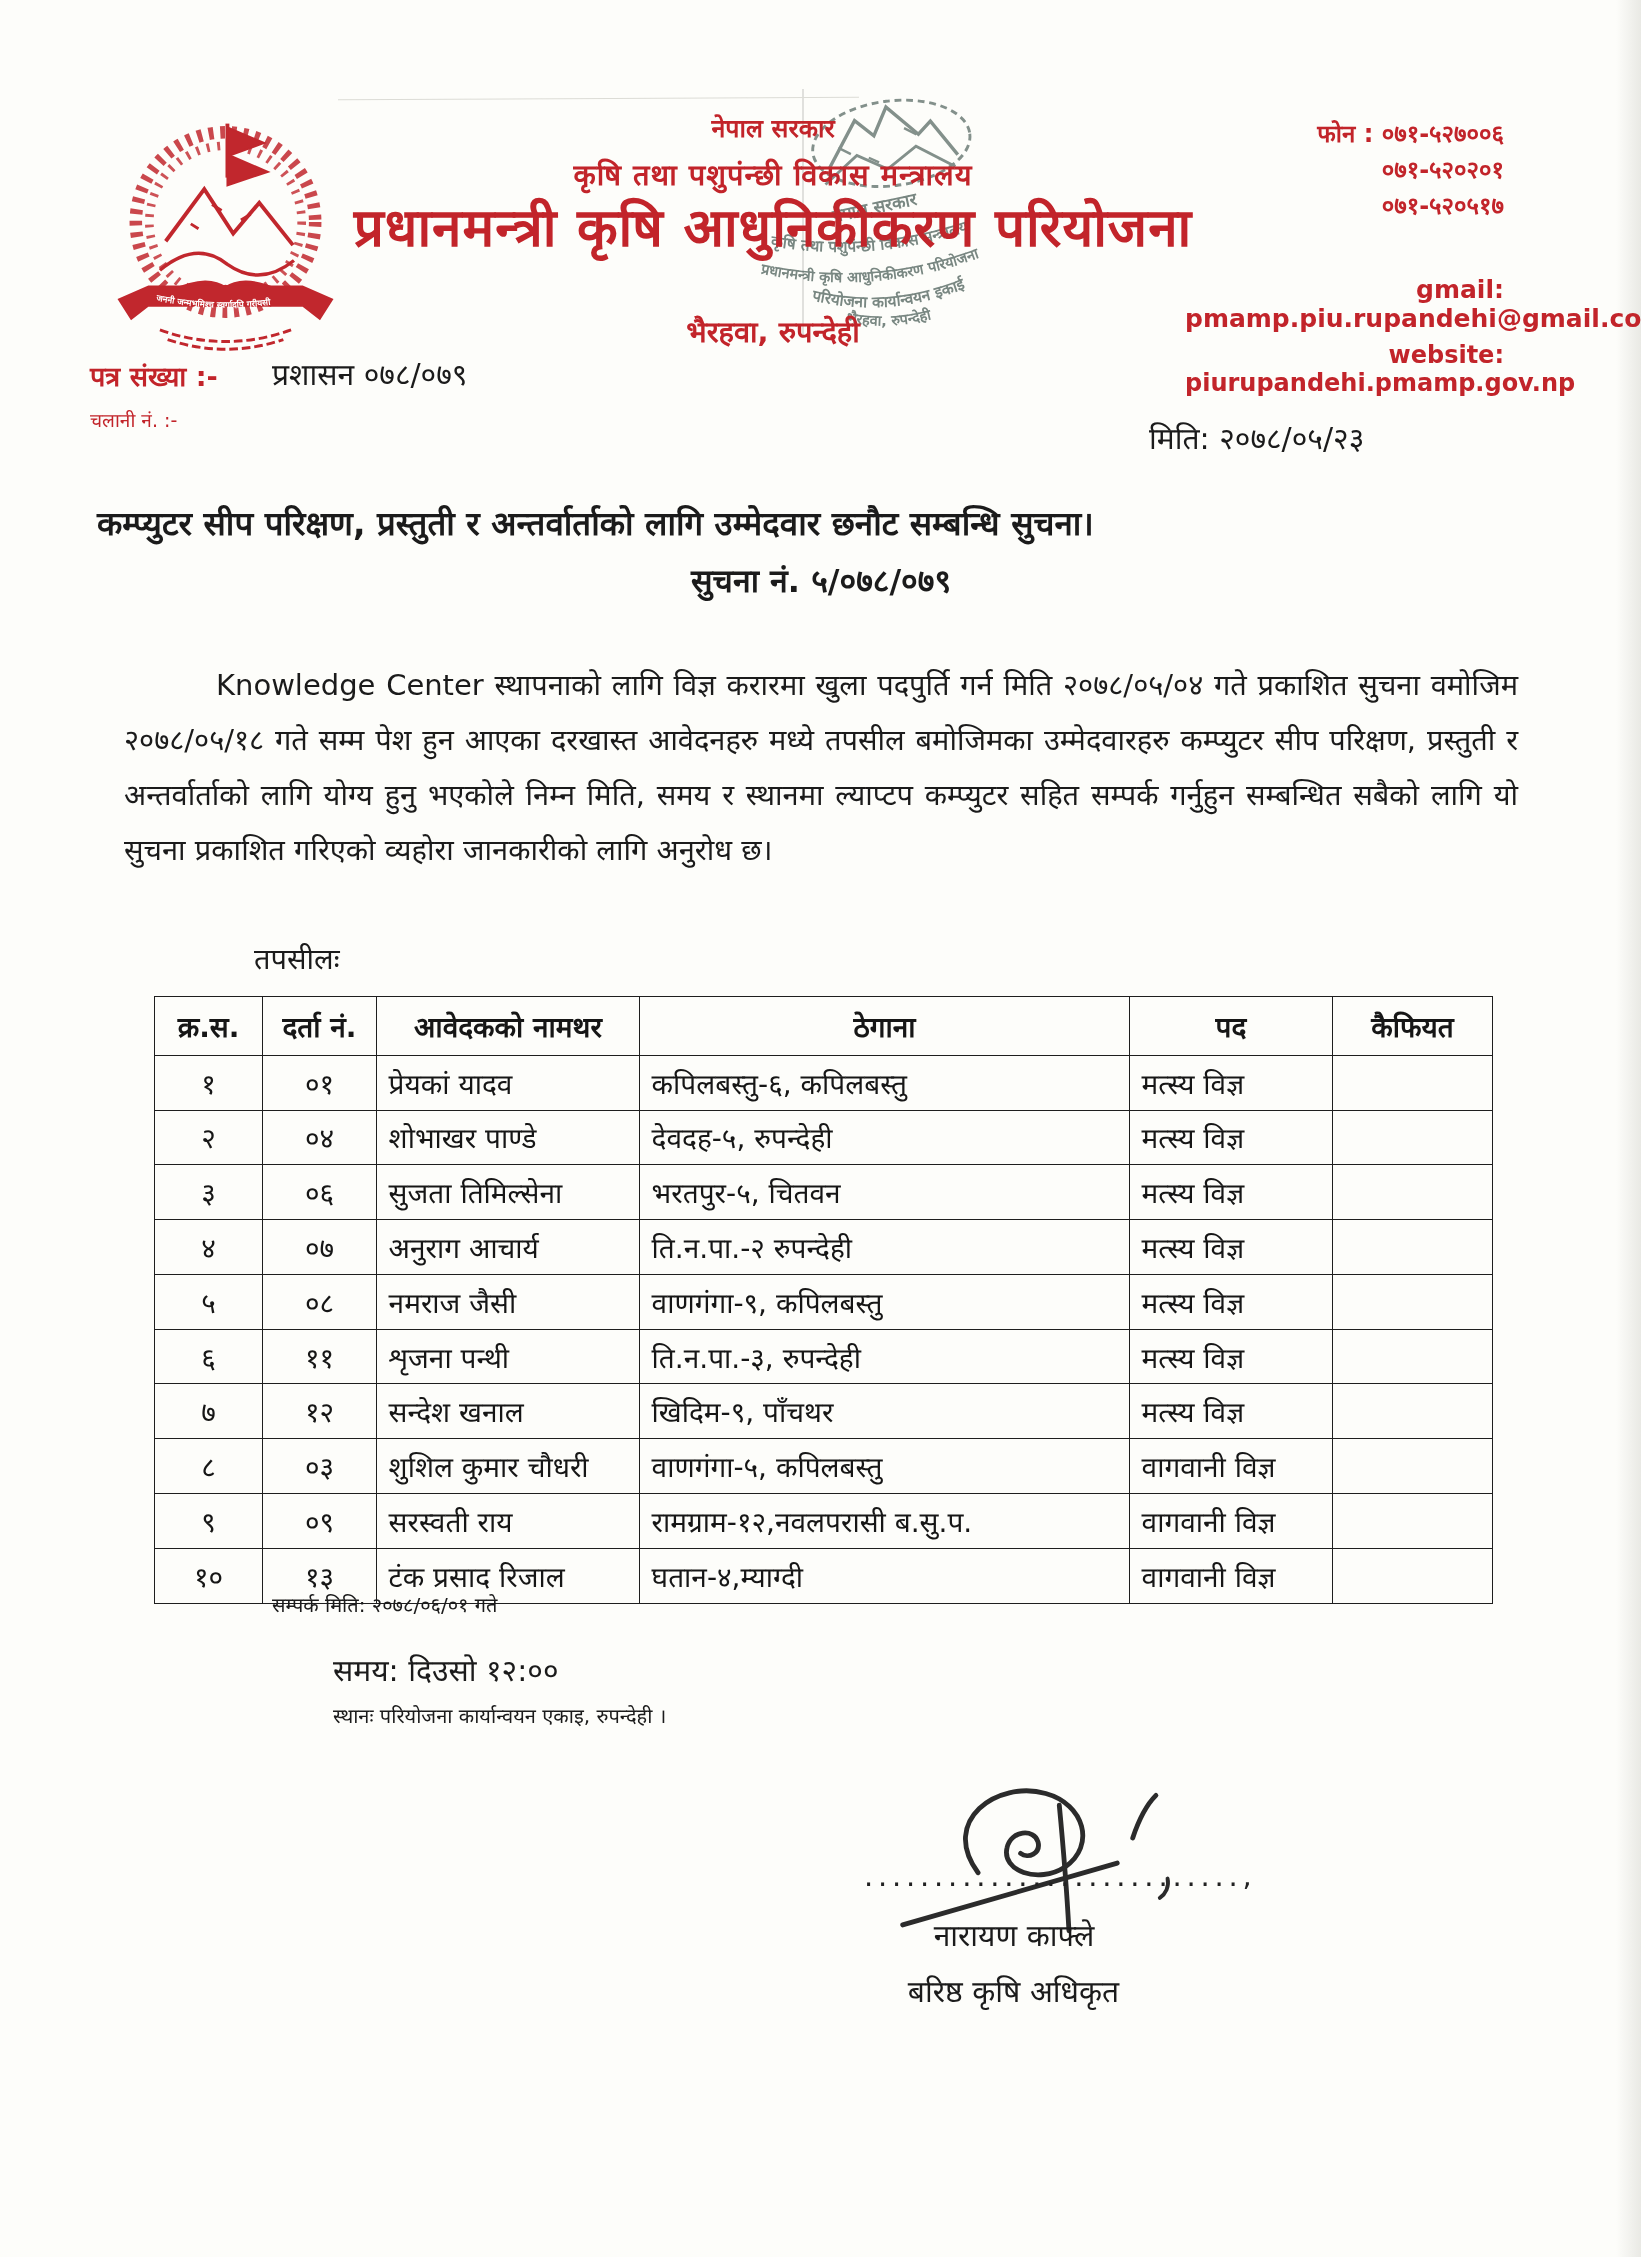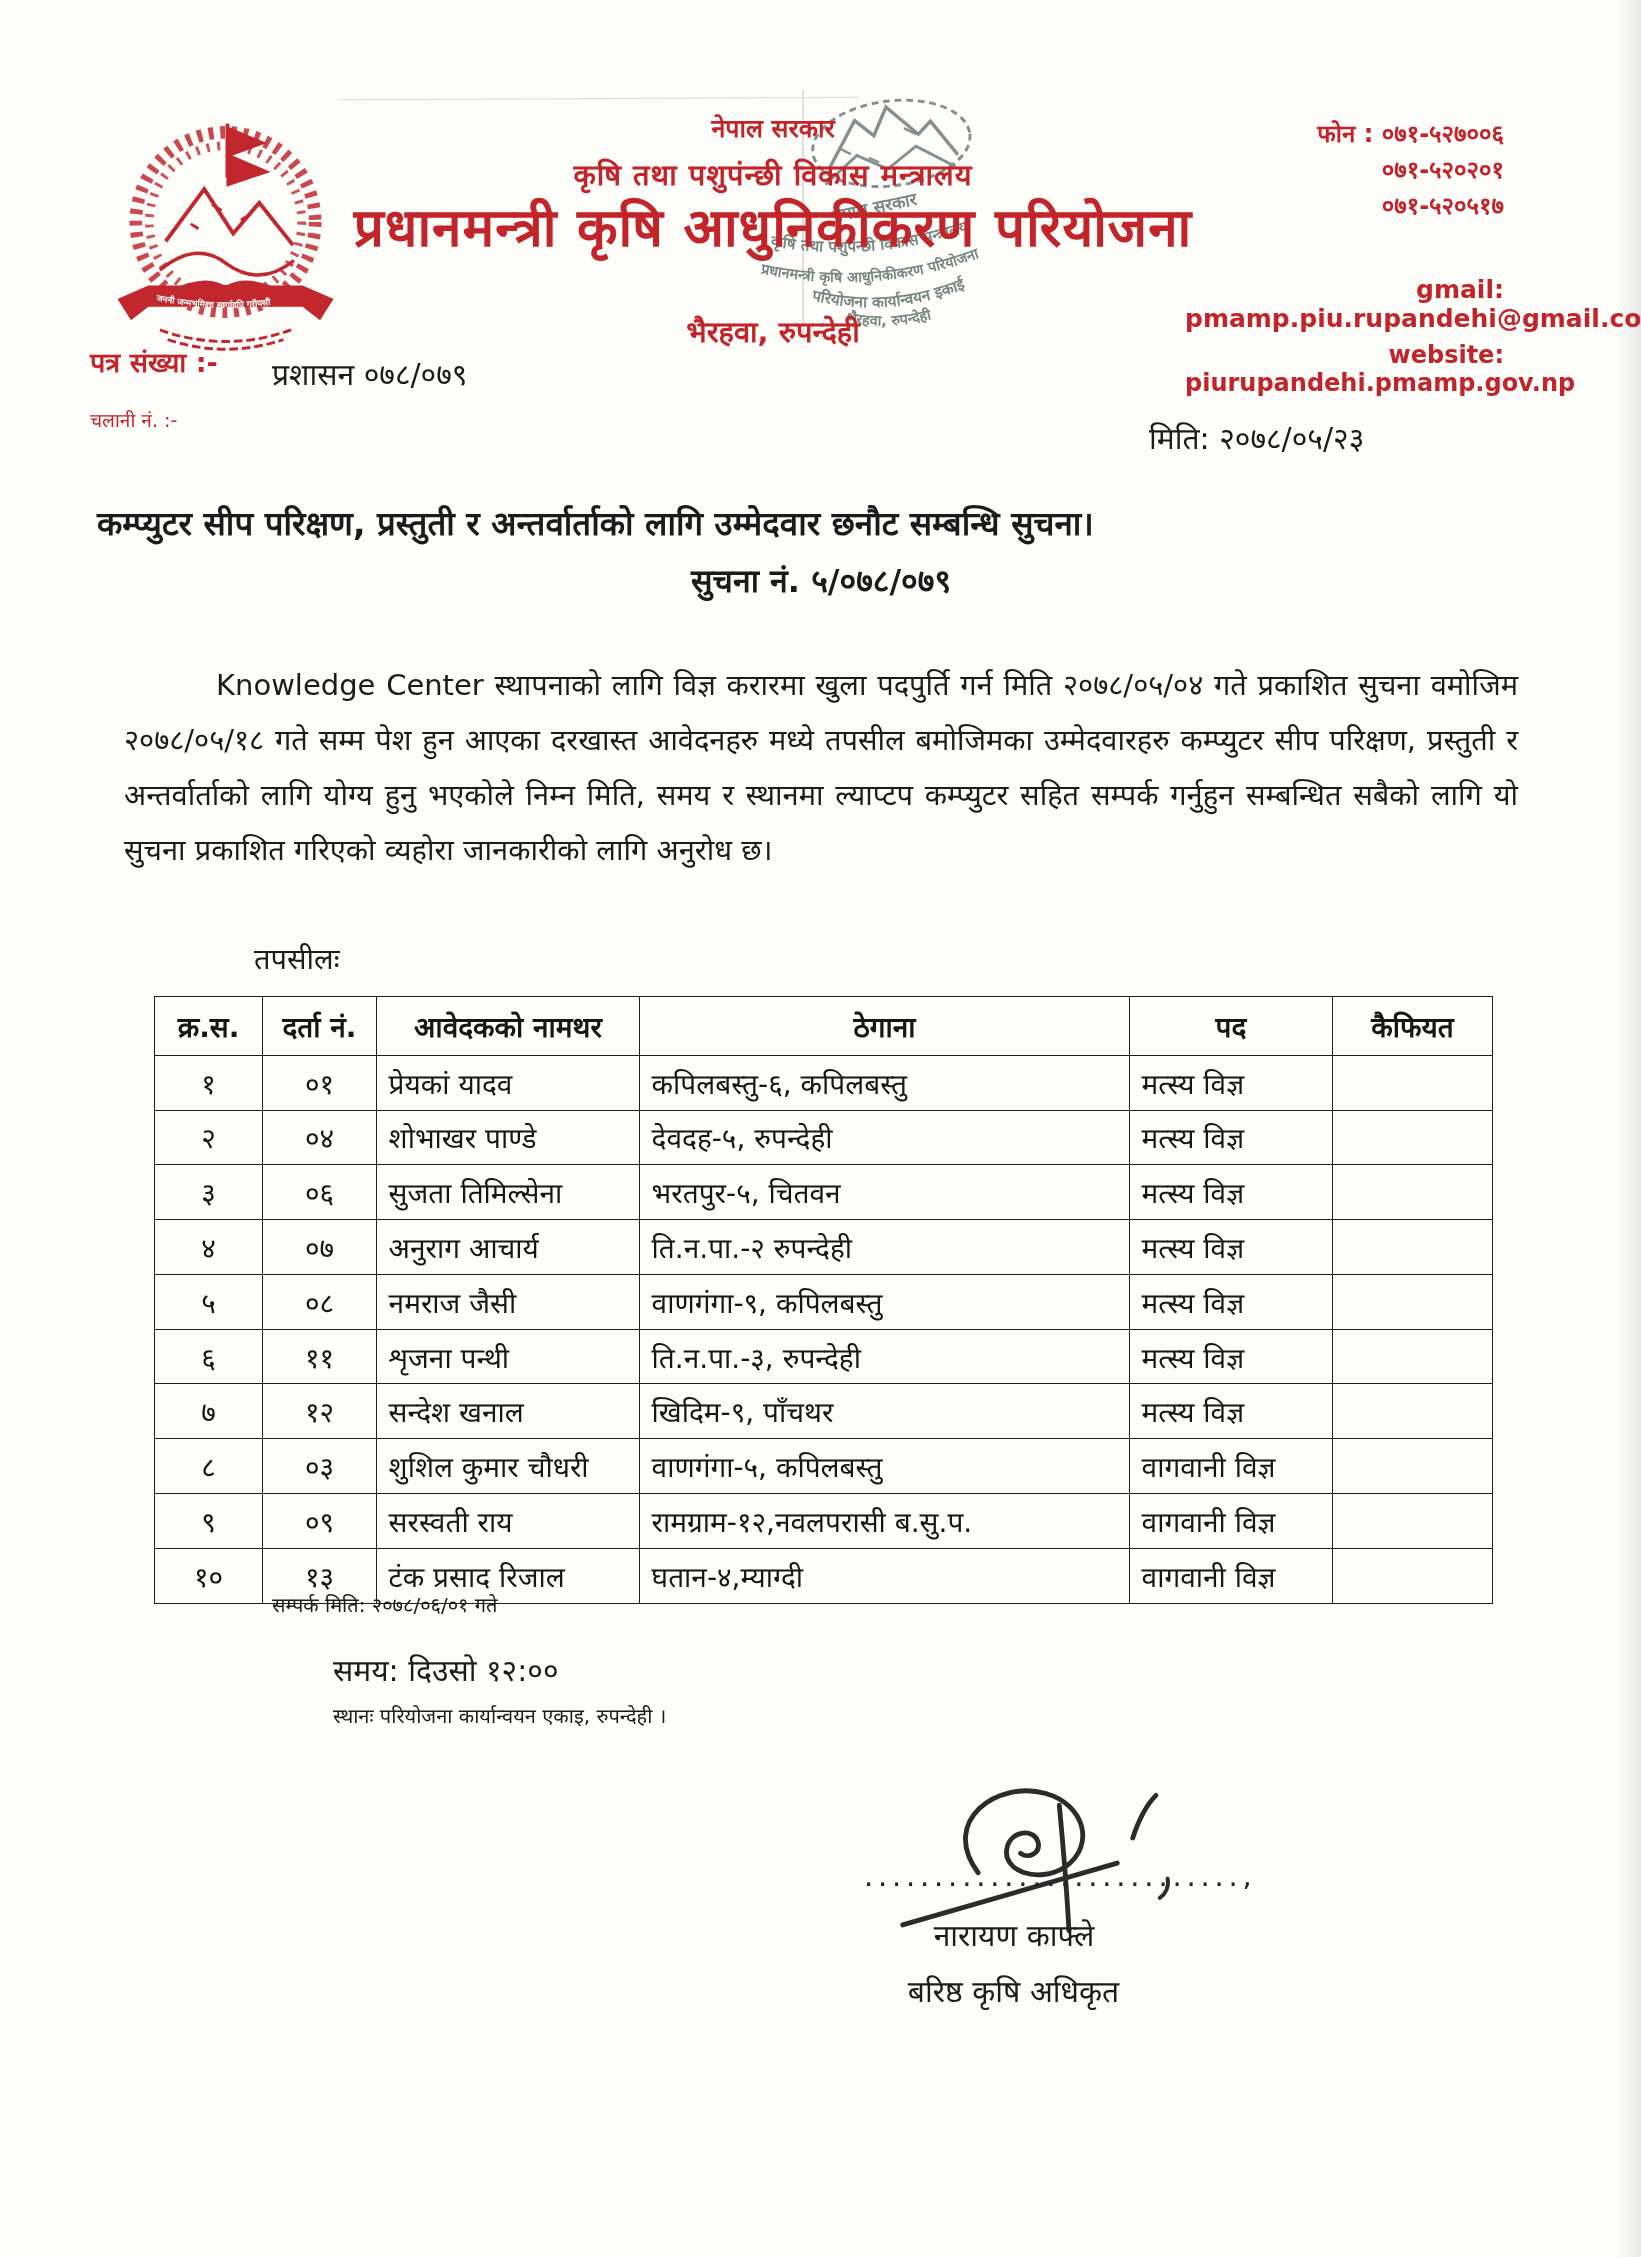--- a/index.html
+++ b/index.html
@@ -25,21 +25,21 @@
   .contact .ph{font-size:24px;line-height:36px;}
   .contact .em{margin-top:51px;font-size:25px;}
   .contact .web{margin-top:7.7px;font-size:24px;}
 
   .fold-line{left:802px;top:89px;width:1.9px;height:247px;background:#c9c9c4;opacity:.55;}
   .crease{left:338px;top:98px;width:521px;height:1px;background:#dcdcd6;transform:rotate(-.3deg);}
   .scan-band{right:0;top:0;width:25px;height:2257px;
     background:linear-gradient(to left,#e4e4df,rgba(255,255,255,0));opacity:.8;}
 
   
-  .ref-label1{left:90px;top:343px;font-size:27px;font-weight:bold;}
+  .ref-label1{left:90px;top:357px;font-size:27px;font-weight:bold;}
   .ref-value1{left:272px;top:353px;font-size:30px;}
   .ref-label2{left:90px;top:407px;font-size:19px;font-weight:normal;}
   .letter-date{left:1149px;top:417px;font-size:30px;}
 
   
   .n-title{left:97px;top:500px;width:1448px;font-size:33px;font-weight:600;text-align:left;}
   .n-number{left:97px;top:558px;width:1448px;font-size:32px;font-weight:600;text-align:center;}
 
   
   .body-par{

